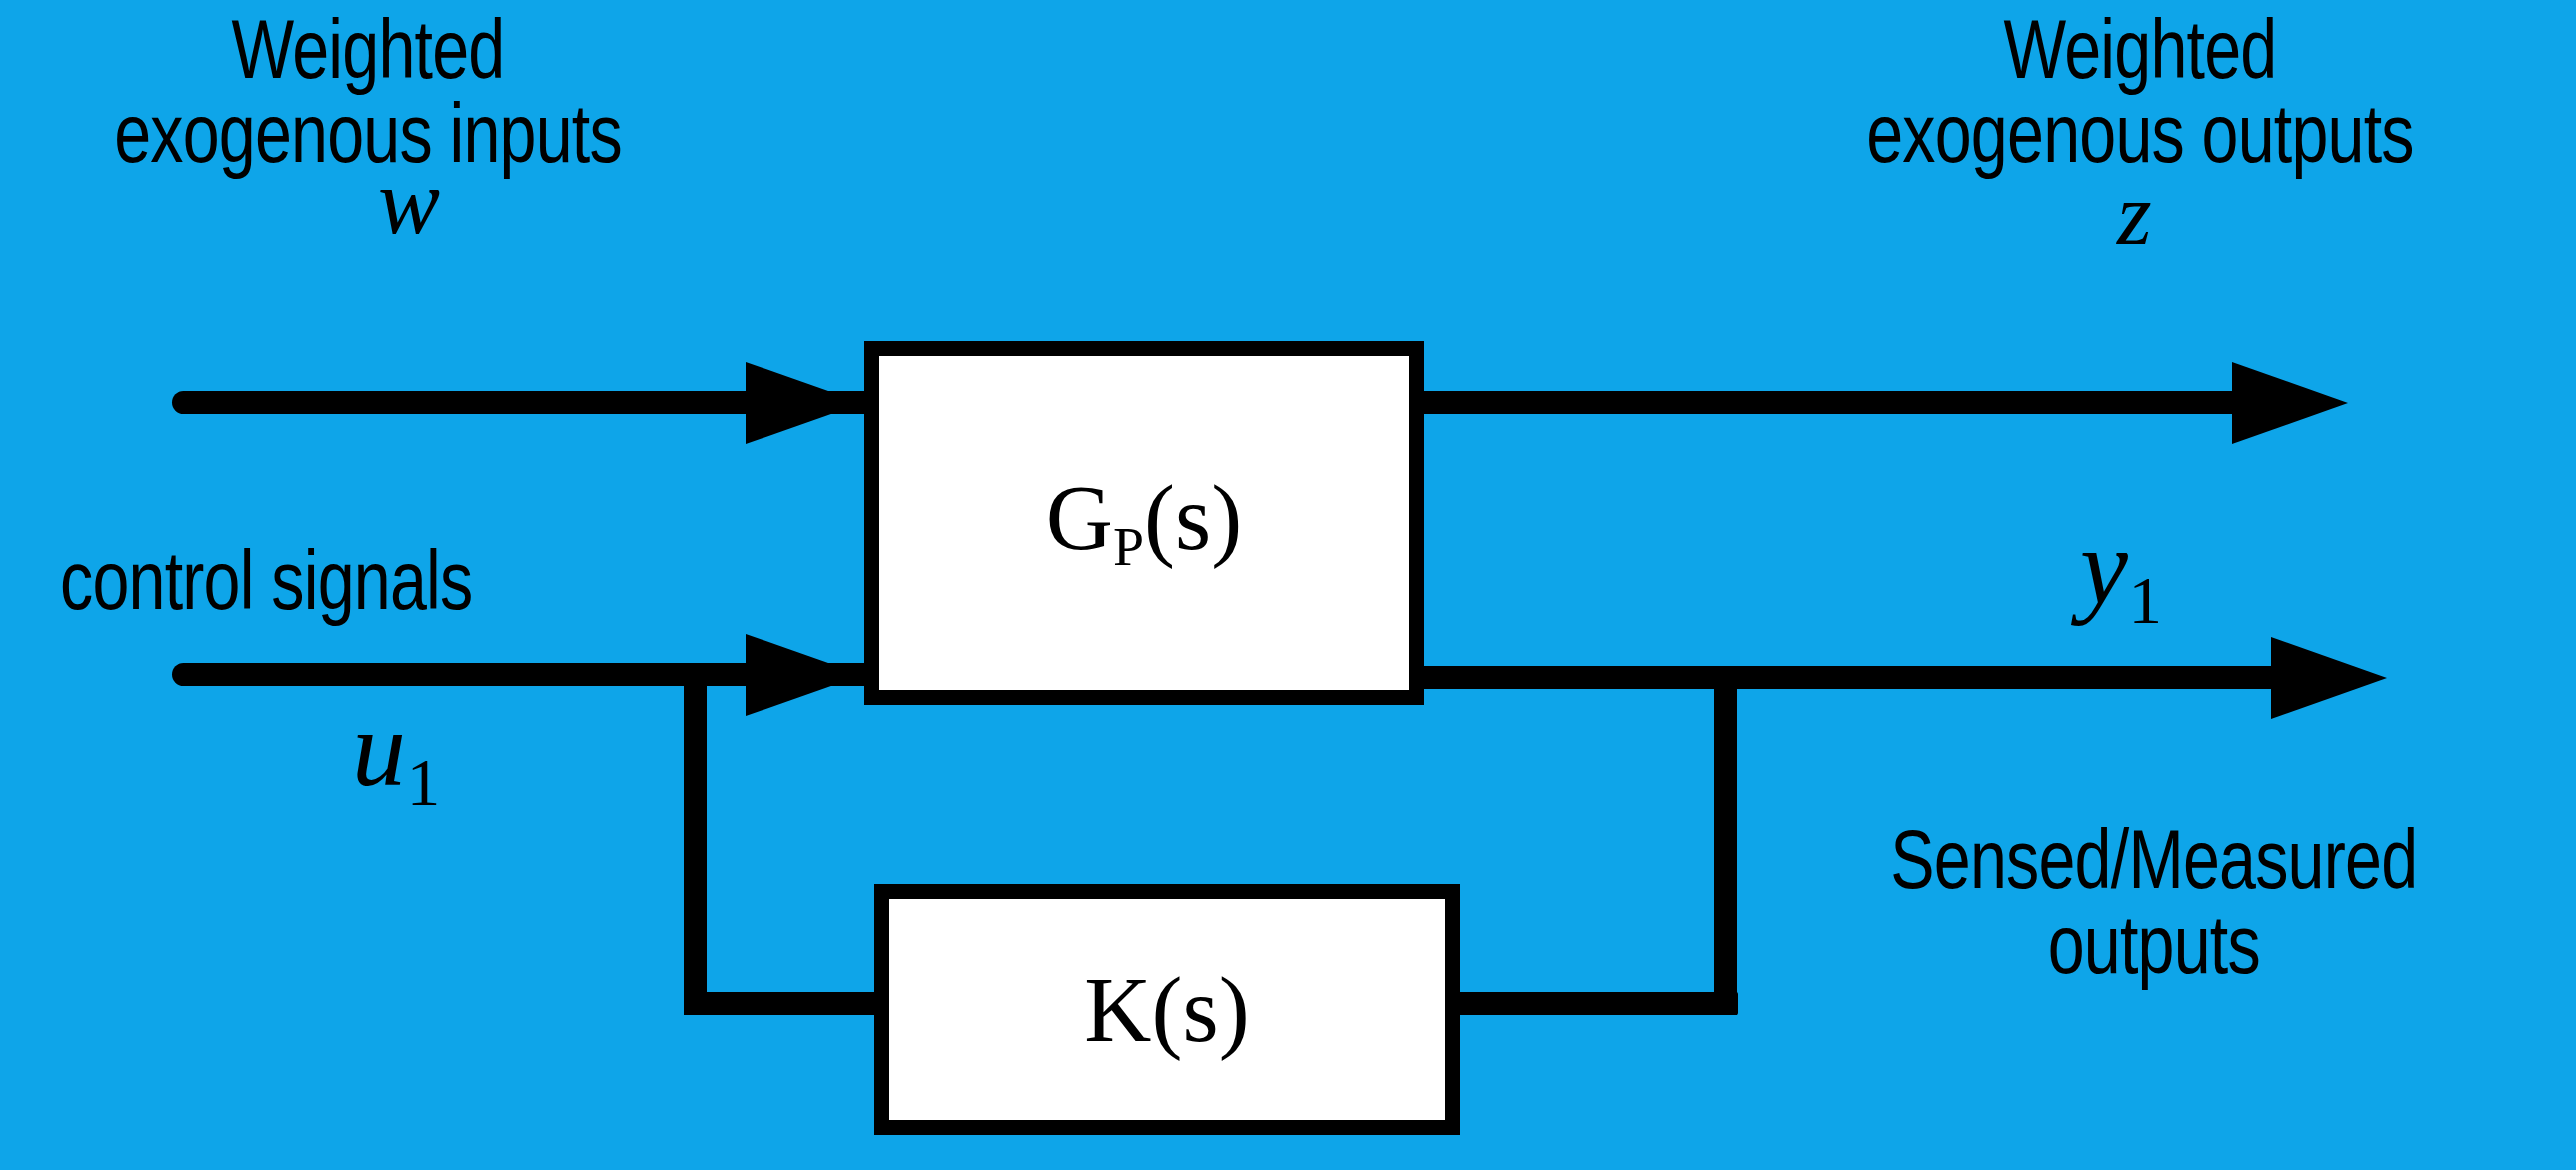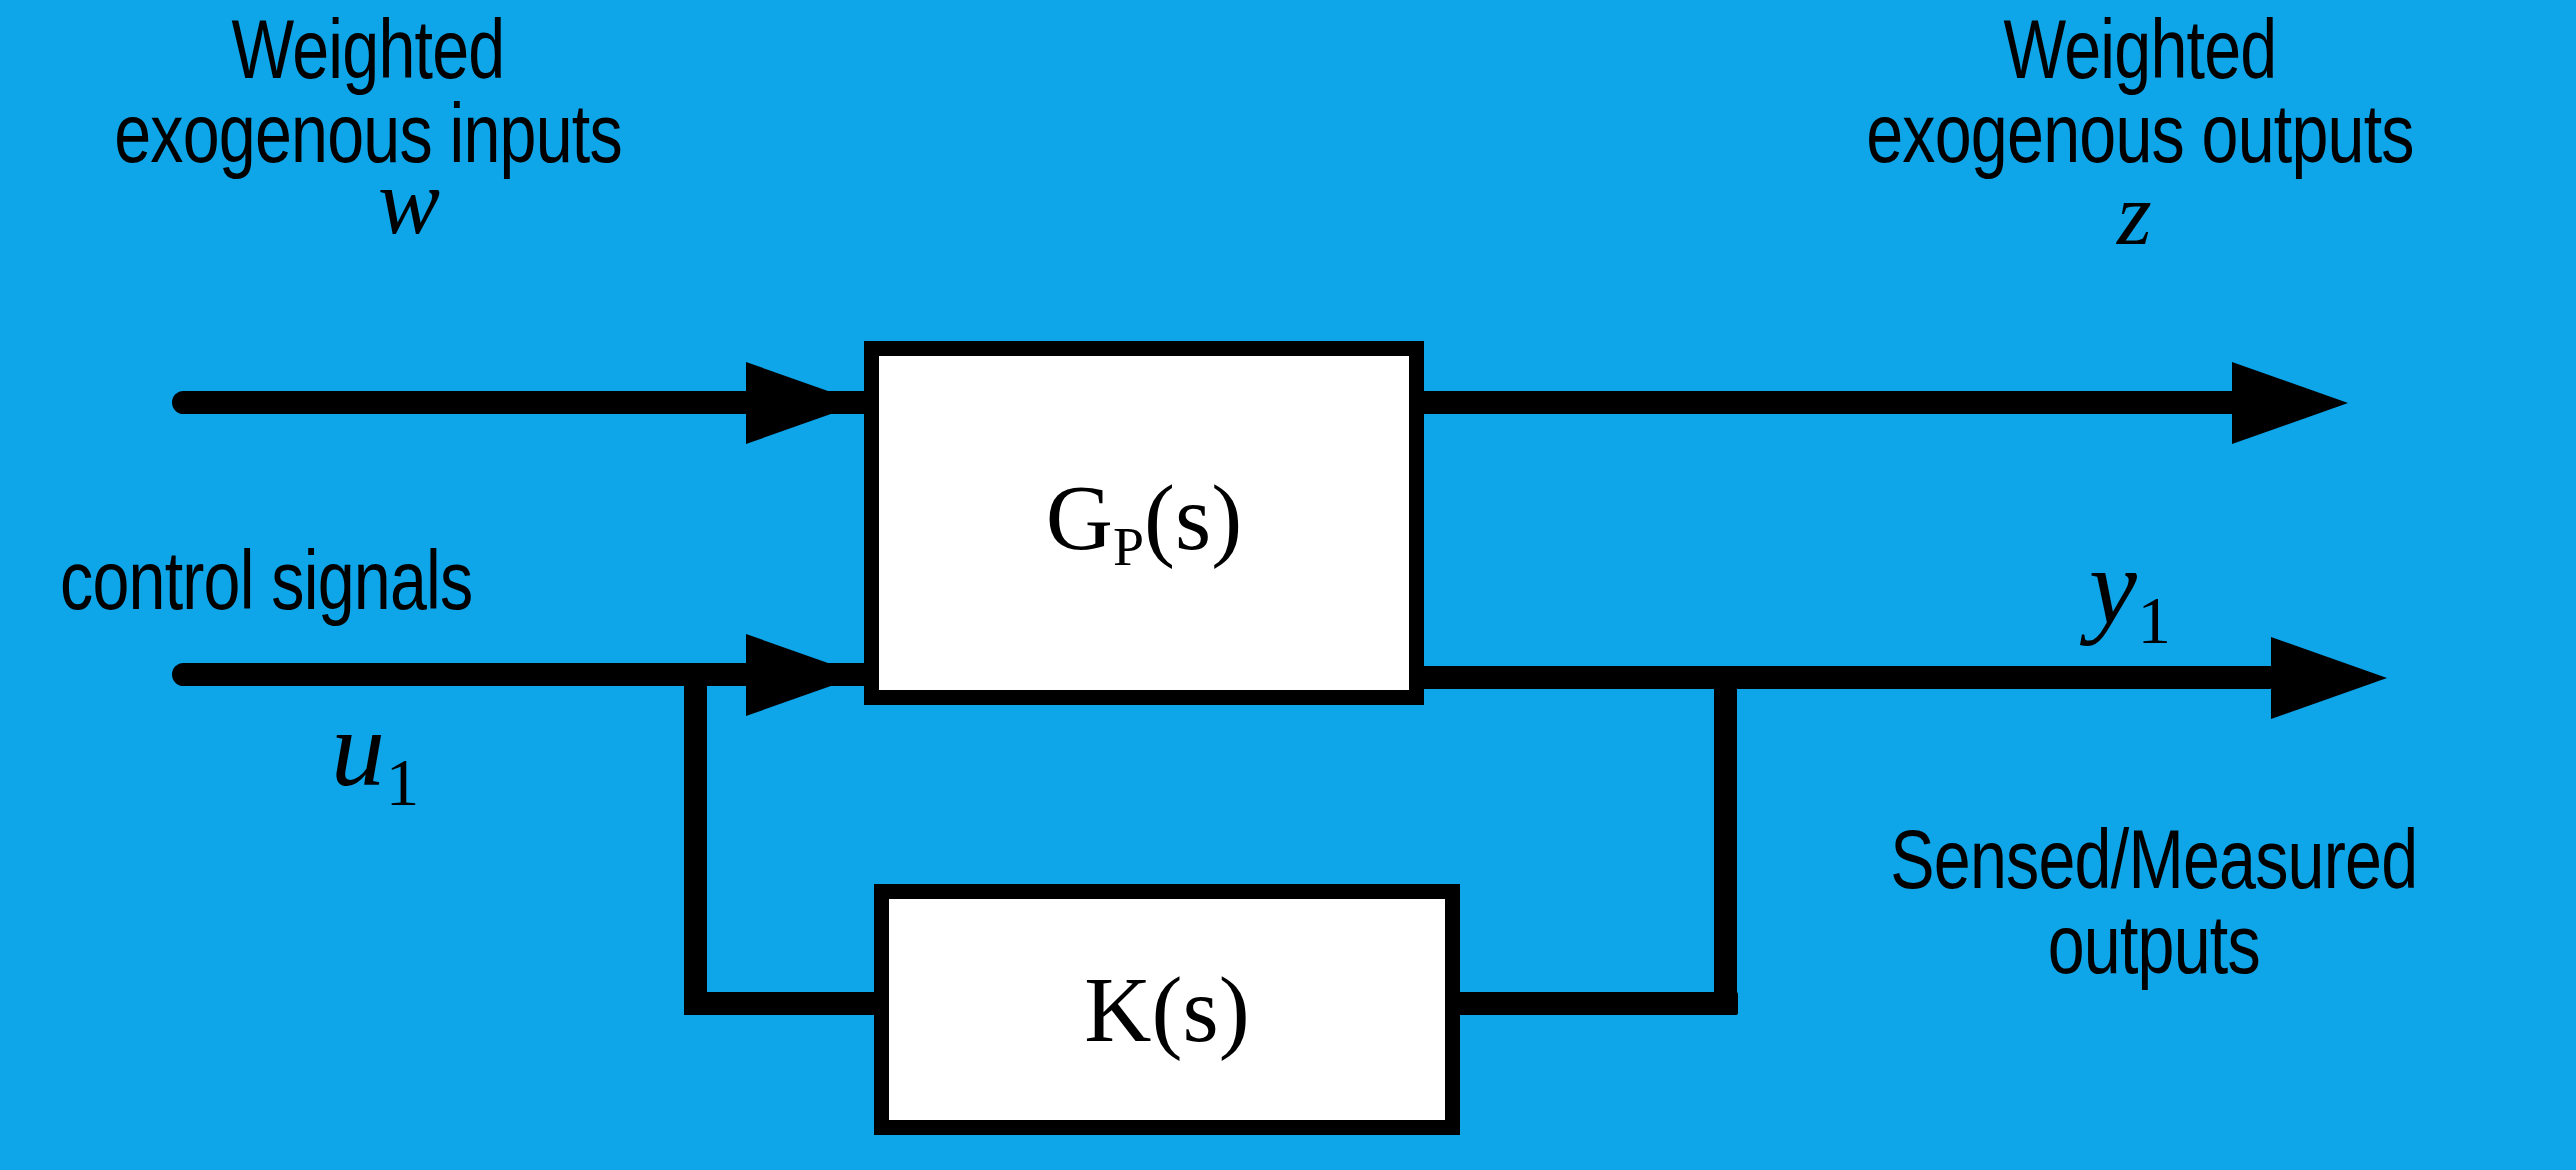--- a/index.html
+++ b/index.html
@@ -124,25 +124,25 @@
 
   <div class="caption c-sensed" style="left:1743px; top:818px; width:1027px;">
     <span class="cap-line">Sensed/Measured</span>
     <span class="cap-line">outputs</span>
   </div>
 
   <div class="sig" style="left:378px; top:155px; font-size:93px;">w</div>
 
   <div class="sig" style="left:2117px; top:170px; font-size:89px;">z</div>
 
-  <div class="sig" style="left:331px; top:695px; font-size:108px;">
+  <div class="sig" style="left:352px; top:695px; font-size:108px;">
     <span>u</span><span class="sub">1</span>
   </div>
 
-  <div class="sig" style="left:2080px; top:533px; font-size:108px;margin-left:9px;">
+  <div class="sig" style="left:2080px; top:513px; font-size:108px;">
     <span>y</span><span class="sub">1</span>
   </div>
 
   <div class="wire-h capped" style="left:172px; top:391px; width:693px;"></div>
   <div class="arrowhead" style="left:746px; top:362px;"></div>
 
   <div class="wire-h" style="left:1414px; top:391px; width:823px;"></div>
   <div class="arrowhead" style="left:2232px; top:362px;"></div>
 
   <div class="wire-h capped" style="left:172px; top:663px; width:693px;"></div>

